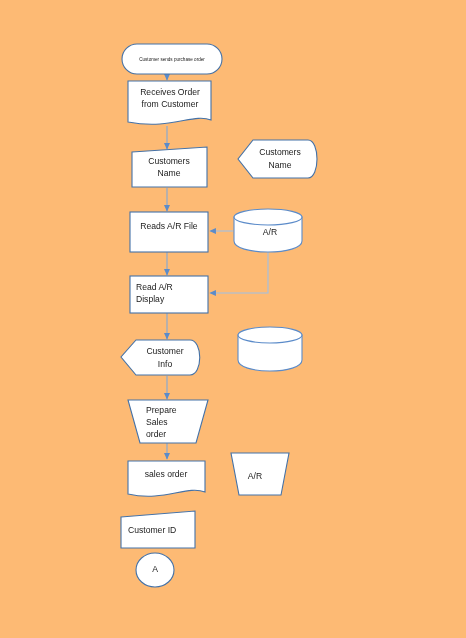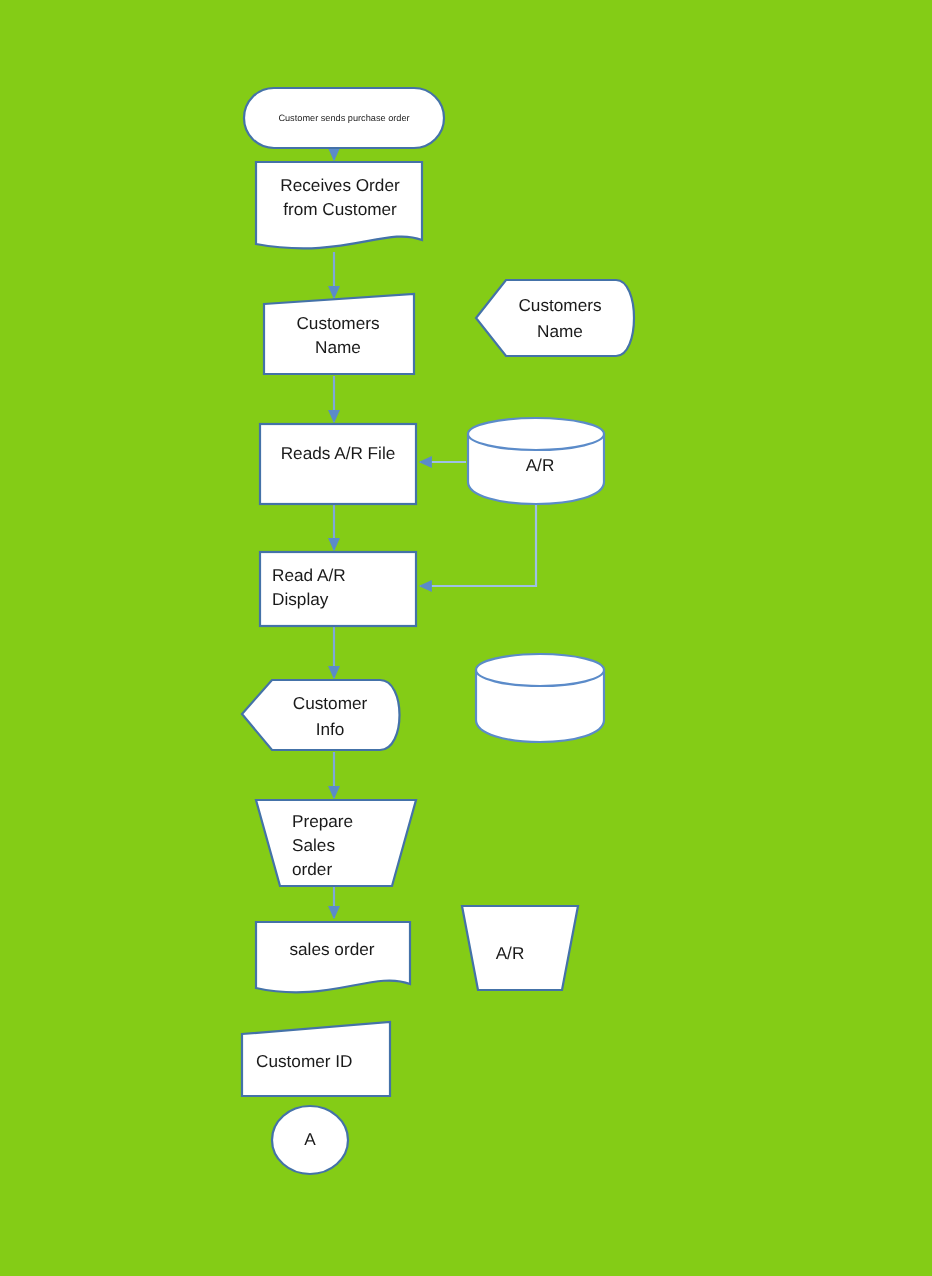--- a/index.html
+++ b/index.html
@@ -11,21 +11,21 @@
     width: 466px;
     height: 638px;
     font-family: "Liberation Sans", sans-serif;
     color: #000000;
     overflow: hidden;
   }
   #canvas-wrap {
     position: relative;
     width: 466px;
     height: 638px;
-    background: #84cc16;
+    background: #fdba74;
     text-align: center;
   }
   svg#flowchart {
     position: absolute;
     left: 0;
     top: 0;
     width: 466px;
     height: 638px;
     display: block;
   }

